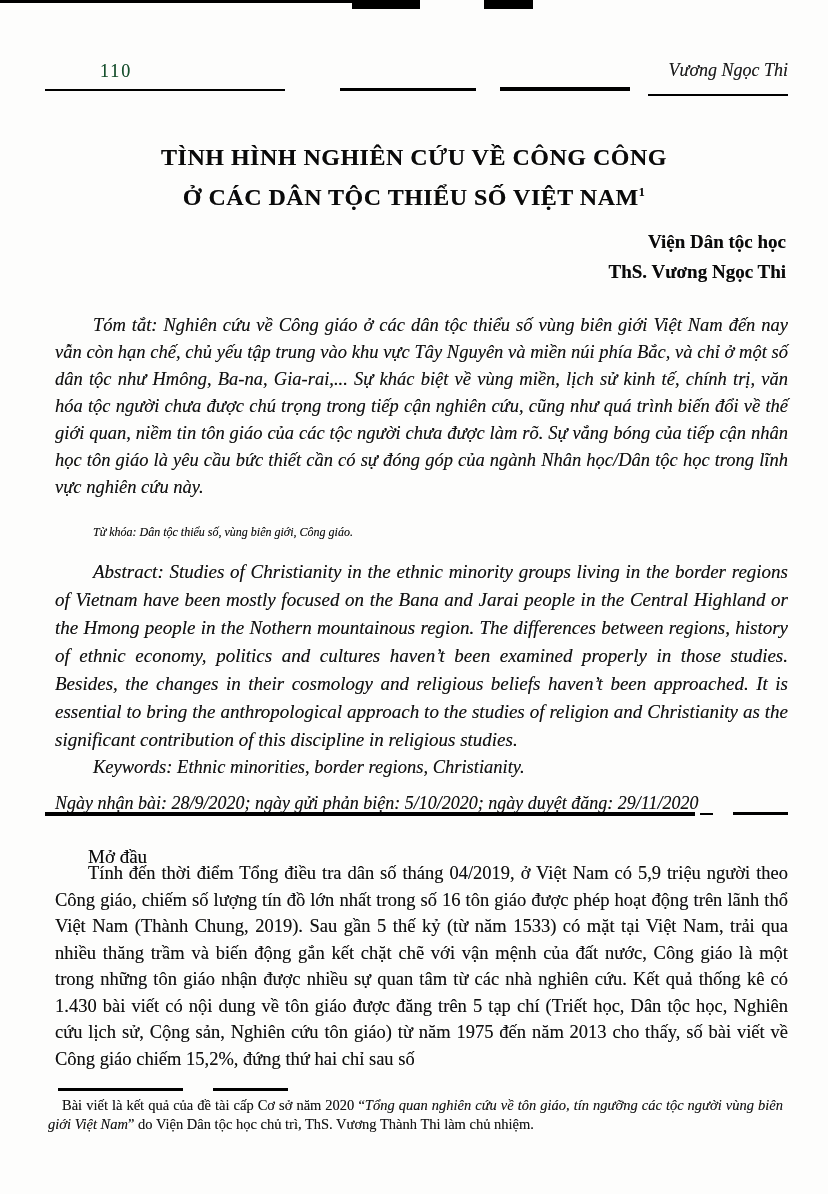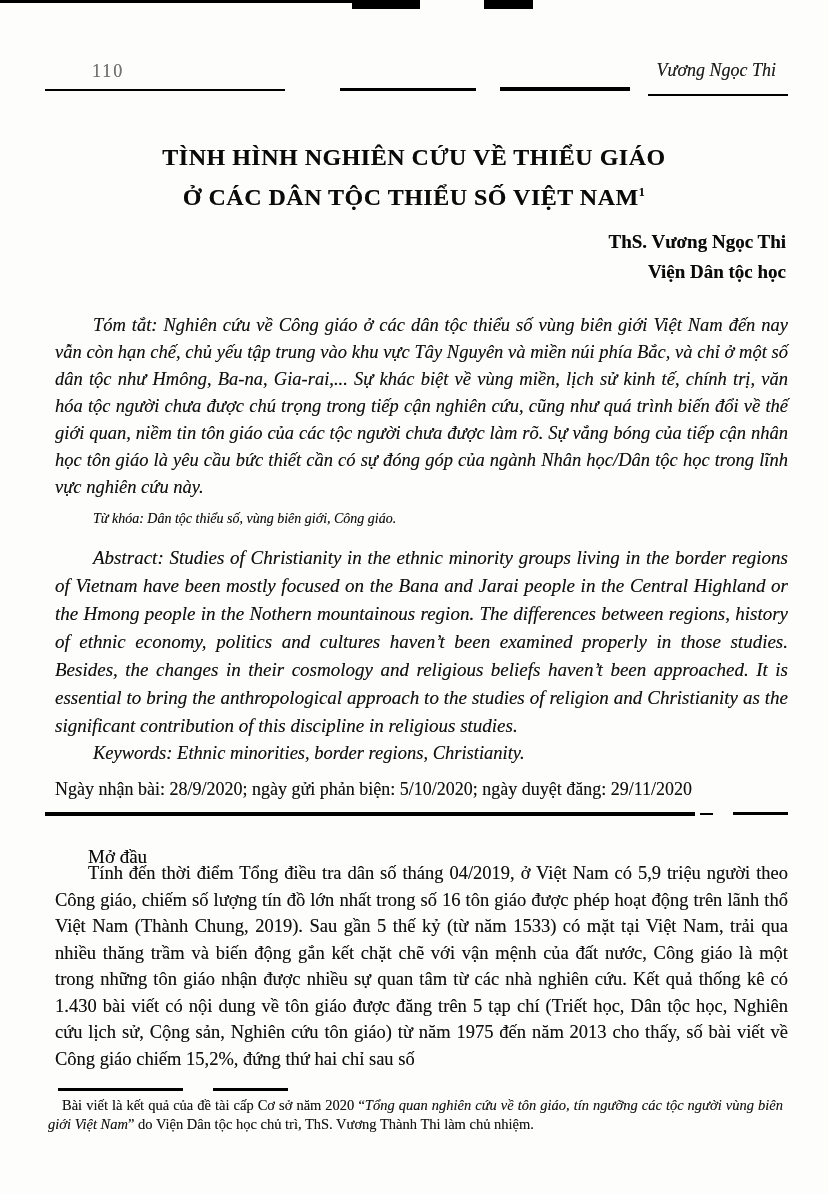--- a/index.html
+++ b/index.html
@@ -12,22 +12,22 @@
     color:#111;
     overflow:hidden;
   }
   
   .art{position:absolute;background:#000;}
   .art-thinline{left:0;top:0;width:420px;height:3px;}
   .art-bar1{left:352px;top:0;width:68px;height:9px;}
   .art-bar2{left:484px;top:0;width:49px;height:9px;}
 
   
-  .pagenum{position:absolute;left:92px;top:61px;font-size:18px;letter-spacing:2px;color:#737373;}
-  .runauthor{position:absolute;right:52px;top:60px;font-size:18px;font-style:italic;color:#1c1c1c;}
+  .pagenum{position:absolute;left:100px;top:61px;font-size:18px;letter-spacing:2px;color:#14532d;}
+  .runauthor{position:absolute;right:40px;top:60px;font-size:18px;font-style:italic;color:#1c1c1c;}
   .rule{position:absolute;background:#000;}
   .r1{left:45px;top:89px;width:240px;height:2px;}
   .r2{left:340px;top:88px;width:136px;height:3px;}
   .r3{left:500px;top:87px;width:130px;height:4px;}
   .r4{left:648px;top:94px;width:140px;height:2px;}
 
   
   .title{
     position:absolute;left:0;right:0;top:124px;
     text-align:center;font-weight:bold;font-size:24px;line-height:35px;
@@ -38,24 +38,24 @@
   
   .authorblk{
     position:absolute;right:42px;top:227px;text-align:right;
     font-weight:bold;font-size:19px;line-height:30px;color:#0a0a0a;
   }
 
   
   .content{position:absolute;left:55px;right:40px;top:312px;}
   .abs-vi,.kw-vi,.abs-en,.kw-en,.dates{margin:0;text-align:justify;}
   .abs-vi{font-style:italic;font-size:18.5px;line-height:27px;text-indent:38px;}
-  .kw-vi{font-style:italic;font-size:14px;line-height:27px;text-indent:38px;margin-top:4px;}
+  .kw-vi{font-style:italic;font-size:12px;line-height:27px;text-indent:38px;margin-top:18px;}
   .abs-en{font-style:italic;font-size:19px;line-height:28px;text-indent:38px;margin-top:12px;}
   .kw-en{font-style:italic;font-size:18.5px;line-height:27px;text-indent:38px;}
-  .dates{font-size:18px;line-height:26px;margin-top:9px;text-align:left;}
+  .dates{font-style:italic;font-size:18px;line-height:26px;margin-top:9px;text-align:left;}
   .lbl{font-weight:normal;}
 
   
   .sep{position:absolute;background:#000;}
   .sep-a{left:45px;top:812px;width:650px;height:4px;}
   .sep-b{left:700px;top:813px;width:13px;height:2px;}
   .sep-c{left:733px;top:812px;width:55px;height:3px;}
 
   .body-head{
     position:absolute;left:88px;top:846px;margin:0;
@@ -87,27 +87,27 @@
   <div class="art art-bar1"></div>
   <div class="art art-bar2"></div>
 
   <div class="pagenum">110</div>
   <div class="runauthor">Vương Ngọc Thi</div>
   <div class="rule r1"></div>
   <div class="rule r2"></div>
   <div class="rule r3"></div>
   <div class="rule r4"></div>
 
-  <h1 class="title"><span>TÌNH HÌNH NGHIÊN CỨU VỀ THIỂU GIÁO</span><br>
+  <h1 class="title"><span>TÌNH HÌNH NGHIÊN CỨU VỀ CÔNG CÔNG</span><br>
     <span>Ở CÁC DÂN TỘC THIỂU SỐ VIỆT NAM</span><sup>1</sup>
   </h1>
 
   <div class="authorblk">
+    <div>Viện Dân tộc học</div>
     <div>ThS. Vương Ngọc Thi</div>
-    <div>Viện Dân tộc học</div>
   </div>
 
   <div class="content">
     <p class="abs-vi"><span class="lbl">Tóm tắt:</span> <span>Nghiên cứu về Công giáo ở các dân tộc thiểu số vùng biên giới Việt Nam đến nay vẫn còn hạn chế, chủ yếu tập trung vào khu vực Tây Nguyên và miền núi phía Bắc, và chỉ ở một số dân tộc như Hmông, Ba-na, Gia-rai,... Sự khác biệt về vùng miền, lịch sử kinh tế, chính trị, văn hóa tộc người chưa được chú trọng trong tiếp cận nghiên cứu, cũng như quá trình biến đổi về thế giới quan, niềm tin tôn giáo của các tộc người chưa được làm rõ. Sự vắng bóng của tiếp cận nhân học tôn giáo là yêu cầu bức thiết cần có sự đóng góp của ngành Nhân học/Dân tộc học trong lĩnh vực nghiên cứu này.</span></p>
 
     <p class="kw-vi"><span class="lbl">Từ khóa:</span> <span>Dân tộc thiểu số, vùng biên giới, Công giáo.</span></p>
 
     <p class="abs-en"><span class="lbl">Abstract:</span> <span>Studies of Christianity in the ethnic minority groups living in the border regions of Vietnam have been mostly focused on the Bana and Jarai people in the Central Highland or the Hmong people in the Nothern mountainous region. The differences between regions, history of ethnic economy, politics and cultures haven’t been examined properly in those studies. Besides, the changes in their cosmology and religious beliefs haven’t been approached. It is essential to bring the anthropological approach to the studies of religion and Christianity as the significant contribution of this discipline in religious studies.</span></p>
 
     <p class="kw-en"><span class="lbl">Keywords:</span> <span>Ethnic minorities, border regions, Christianity.</span></p>

